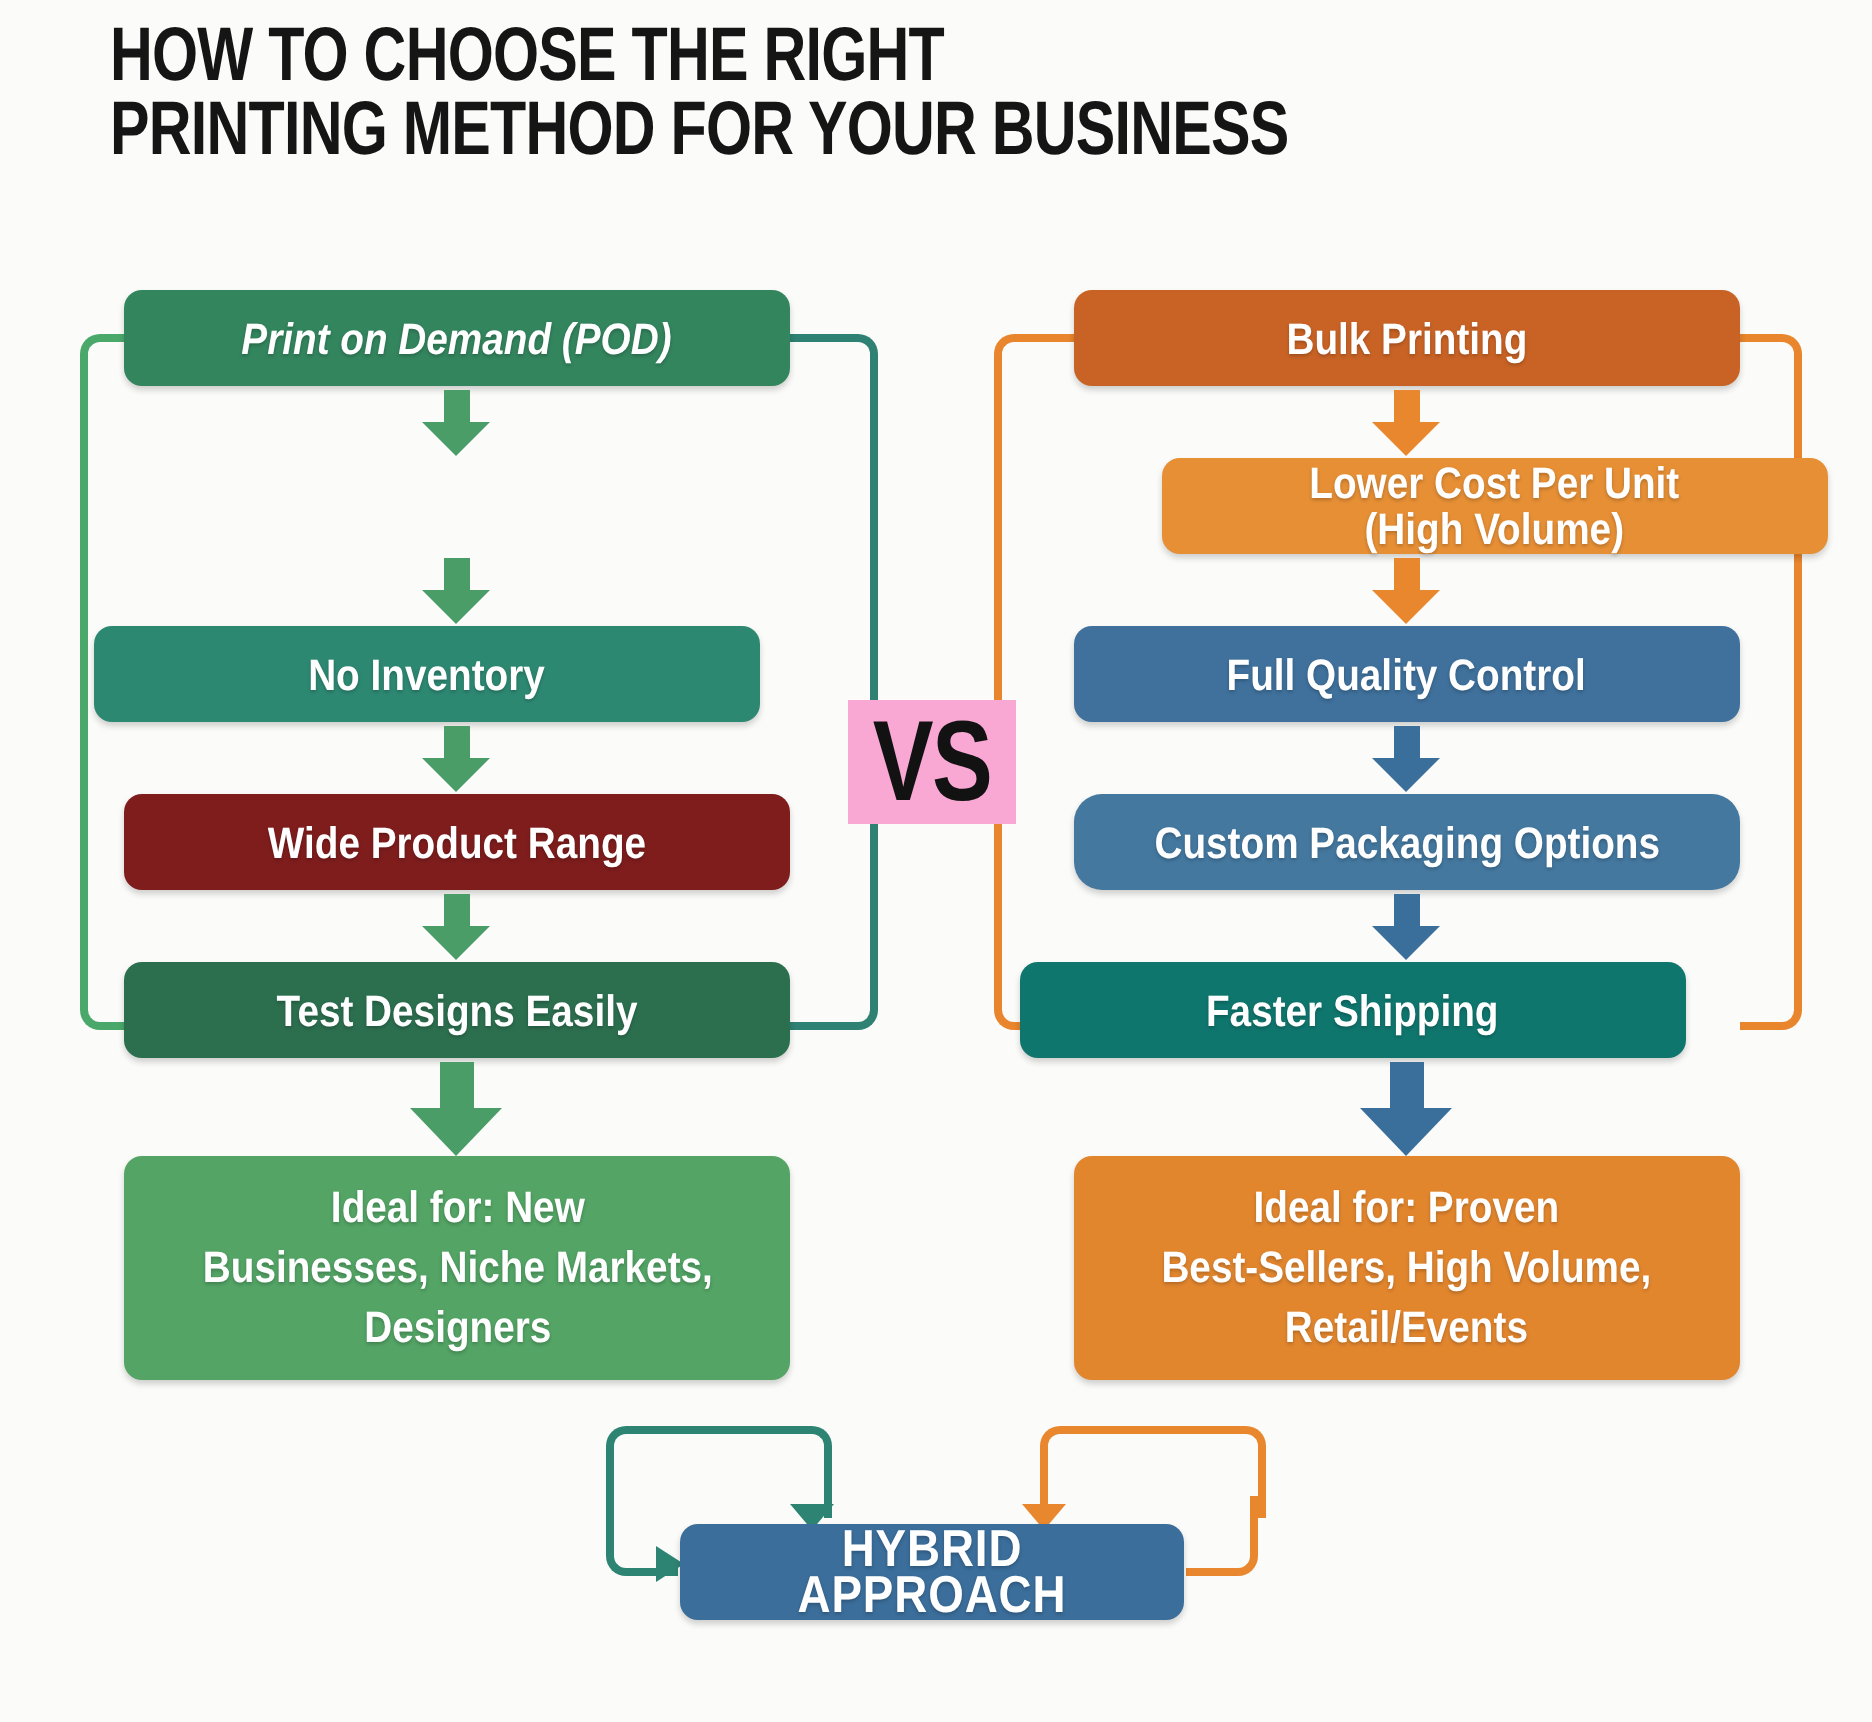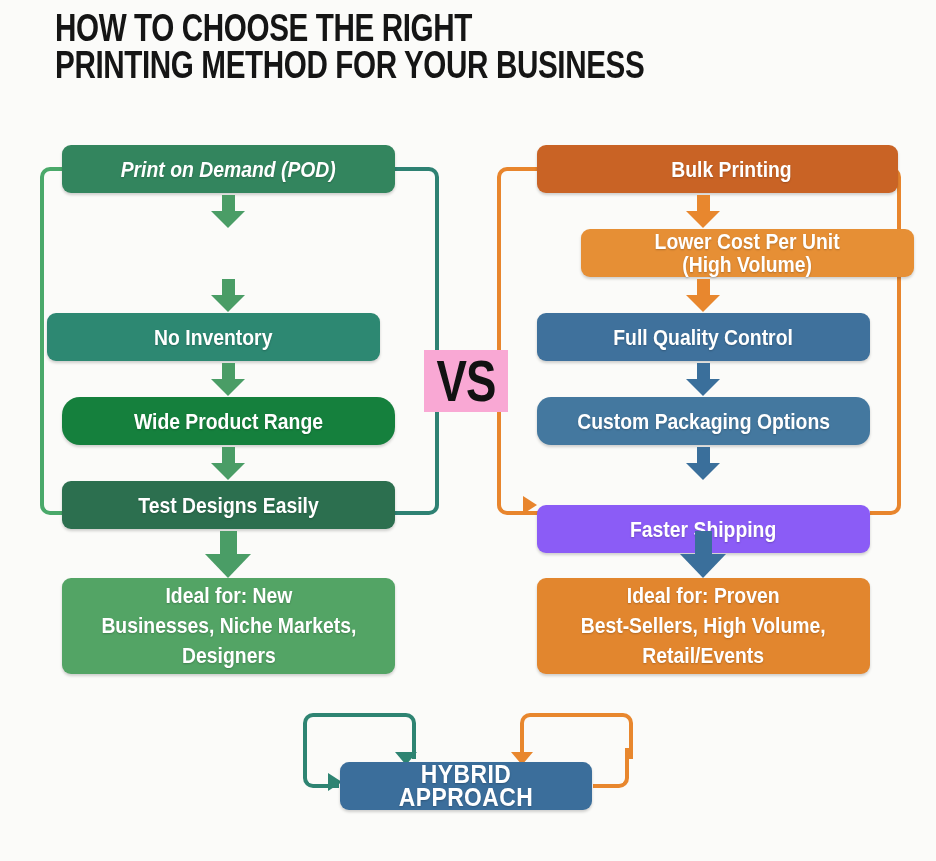--- a/index.html
+++ b/index.html
@@ -17,21 +17,21 @@
   .box {
     position:absolute; width:333px; height:48px; border-radius:9px;
     display:flex; align-items:center; justify-content:center;
     color:#fff; box-shadow:0 2px 3px rgba(0,0,0,0.18); z-index:2;
   }
   .box .lbl {
     font-size:22px; font-weight:bold; text-align:center; line-height:23px;
     white-space:pre-line; transform:scaleX(0.88);
     text-shadow:0 1px 2px rgba(0,0,0,0.22);
   }
-  .box.ideal { height:96px; }
+  .box.ideal { height:112px; }
   .box.ideal .lbl { line-height:30px; }
   .box.hybrid { left:340px; top:762px; width:252px; height:48px; }
   .box.hybrid .lbl { font-size:26px; letter-spacing:0.5px; }
 
   .arrow { position:absolute; width:34px; display:flex; flex-direction:column; align-items:center; z-index:2; }
   .arrow .stem { display:block; width:13px; height:16px; background:var(--c); }
   .arrow .head { display:block; width:0; height:0;
     border-left:17px solid transparent; border-right:17px solid transparent;
     border-top:17px solid var(--c); }
   .arrow.big { width:46px; }
@@ -91,21 +91,21 @@
     </div>
 
   <div class="box" style="left: 47px; top: 313px; background-color: rgb(45, 136, 114);">
     <span class="lbl">No Inventory</span>
     </div>
   <div class="arrow" style="left: 211px; top: 363px; --c: #4a9d66;">
       <i class="stem"></i>
       <i class="head"></i>
     </div>
 
-  <div class="box" style="left: 62px; top: 397px; background-color: #15803d; border-radius: 18px;">
+  <div class="box" style="left: 62px; top: 397px; background-color: #7f1d1d;">
     <span class="lbl">Wide Product Range</span>
     </div>
   <div class="arrow" style="left: 211px; top: 447px; --c: #4a9d66;">
       <i class="stem"></i>
       <i class="head"></i>
     </div>
 
   <div class="box" style="left: 62px; top: 481px; background-color: rgb(44, 111, 79);">
     <span class="lbl">Test Designs Easily</span>
     </div>
@@ -113,21 +113,21 @@
       <i class="stem"></i>
       <i class="head"></i>
     </div>
 
   <div class="box ideal" style="left: 62px; top: 578px; background-color: rgb(83, 164, 101);">
     <span class="lbl">Ideal for: New
 Businesses, Niche Markets,
 Designers</span>
     </div>
 
-  <div class="box" style="left: 537px; top: 145px; background-color: rgb(201, 99, 37); padding-left: 28px;">
+  <div class="box" style="left: 537px; top: 145px; background-color: rgb(201, 99, 37);">
     <span class="lbl">Bulk Printing</span>
     </div>
   <div class="arrow" style="left: 686px; top: 195px; --c: #e8872e;">
       <i class="stem"></i>
       <i class="head"></i>
     </div>
 
   <div class="box" style="left: 537px; top: 229px; background-color: rgb(230, 143, 53); margin-left: 44px;">
     <span class="lbl">Lower Cost Per Unit
 (High Volume)</span>
@@ -146,21 +146,21 @@
     </div>
 
   <div class="box" style="left: 537px; top: 397px; background-color: rgb(68, 120, 159); border-radius: 14px;">
     <span class="lbl">Custom Packaging Options</span>
     </div>
   <div class="arrow" style="left: 686px; top: 447px; --c: #3a6f9b;">
       <i class="stem"></i>
       <i class="head"></i>
     </div>
 
-  <div class="box" style="left: 537px; top: 481px; background-color: #8b5cf6; margin-top: 24px;">
+  <div class="box" style="left: 510px; top: 481px; background-color: #0f766e;">
     <span class="lbl">Faster Shipping</span>
     </div>
   <div class="arrow big" style="left: 680px; top: 531px; --c: #3a6f9b;">
       <i class="stem"></i>
       <i class="head"></i>
     </div>
 
   <div class="box ideal" style="left: 537px; top: 578px; background-color: rgb(226, 134, 46);">
     <span class="lbl">Ideal for: Proven
 Best-Sellers, High Volume,

